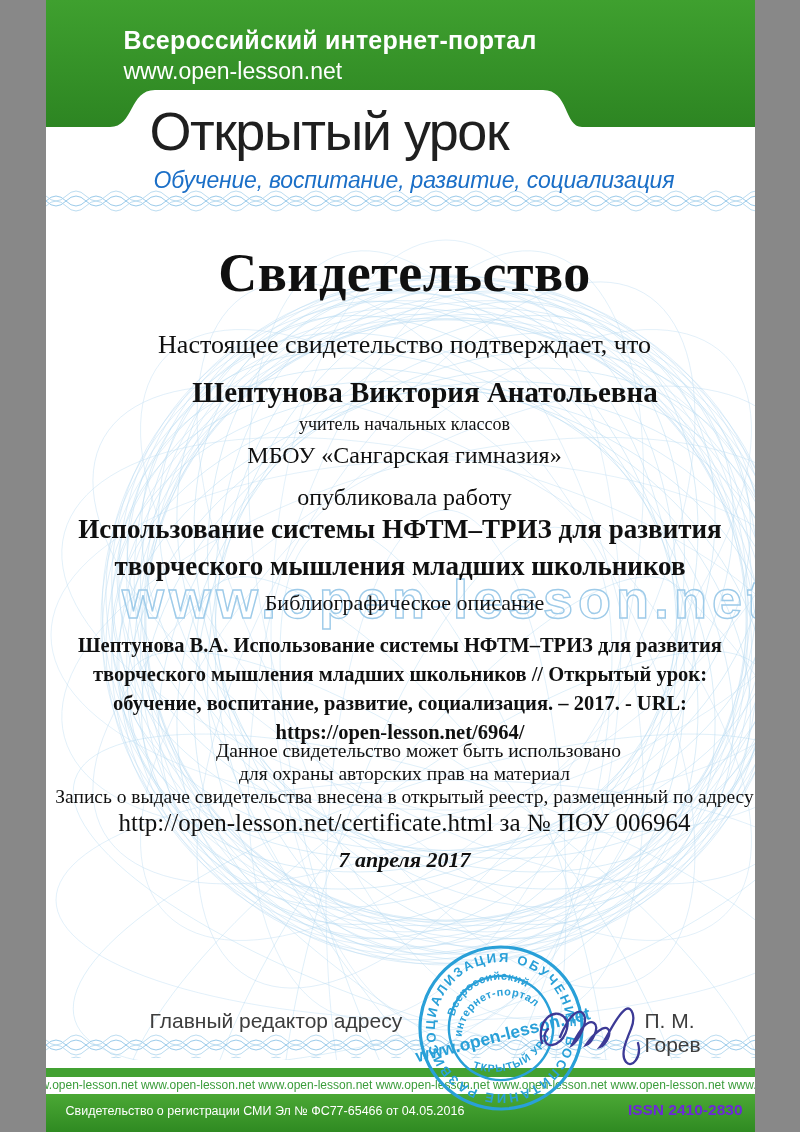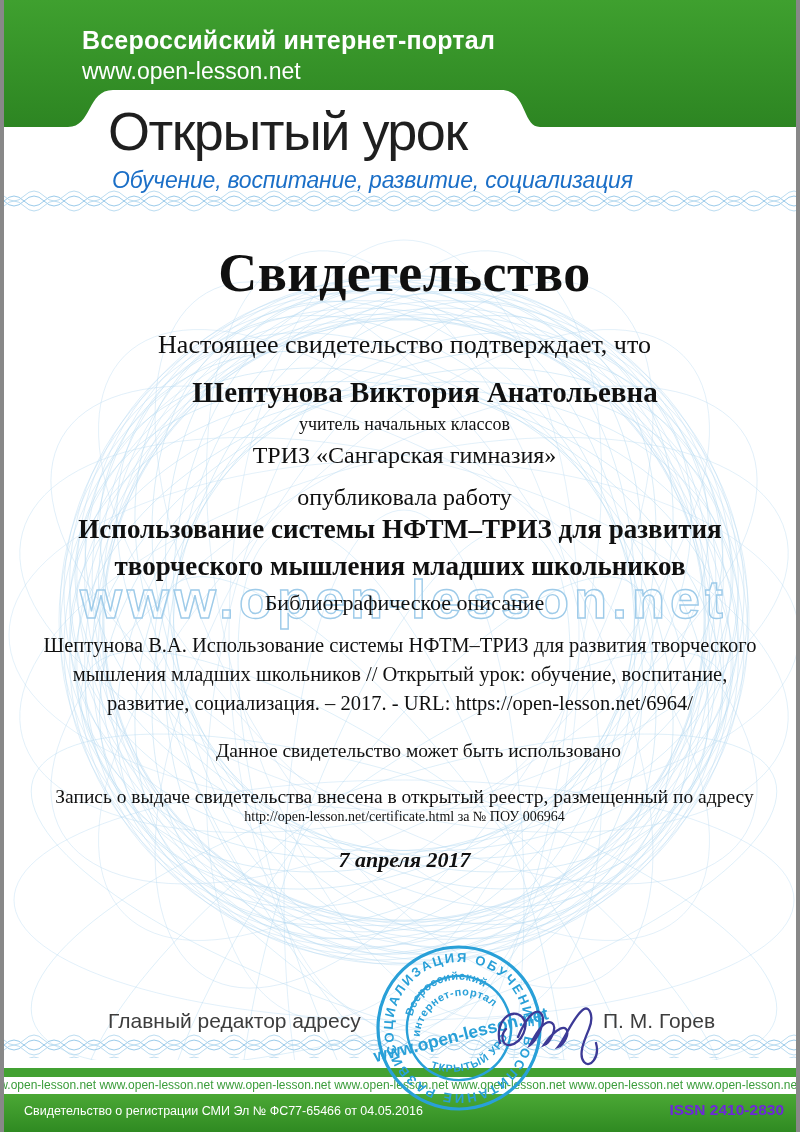--- a/index.html
+++ b/index.html
@@ -1,18 +1,18 @@
 <!DOCTYPE html>
 <html><head>
 <meta charset="utf-8">
 <style>
   * { margin:0; padding:0; box-sizing:border-box; }
   html,body { background:#888; }
   .page {
-    position:relative; width:792px; height:1132px; margin:0 auto;
+    position:relative; width:709px; height:1132px; margin:0 auto;
     background:#ffffff; overflow:hidden;
     font-family:"Liberation Serif", serif;
   }
   
   .header-svg { position:absolute; top:0; left:0; z-index:3; }
   .hdr-text { position:absolute; z-index:4; color:#ffffff; font-family:"Liberation Sans", sans-serif; }
   .portal-label { top:26px; left:78px; font-size:25px; font-weight:bold; letter-spacing:.2px; }
   .portal-url   { top:58px; left:78px; font-size:23px; }
   .site-title {
     position:absolute; z-index:4; top:100px; left:104px;
@@ -33,26 +33,26 @@
   .ct { position:absolute; left:0; right:0; text-align:center; color:#101010; z-index:5;padding-left:9px; }
   .cert-title   { top:242px; font-size:54px; font-weight:bold; letter-spacing:.5px; }
   .confirm-line { top:330px; font-size:26px; }
   .recipient    { top:376px; font-size:29px; font-weight:bold;margin-left:41px; }
   .rec-pos      { top:414px; font-size:18px; }
   .rec-school   { top:442px; font-size:24px; }
   .action-line  { top:484px; font-size:24px; }
   .work-title   { top:511px; font-size:27px; font-weight:bold; line-height:1.37;
                   padding:0 30px; }
   .biblio-label { top:590px; font-size:22px; }
-  .biblio-text  { top:631px; font-size:20.5px; font-weight:normal; line-height:1.41;
+  .biblio-text  { top:631px; font-size:20.5px; font-weight:bold; line-height:1.41;
                   padding:0 28px; }
   .usage-1    { top:740px; font-size:19.5px;margin-left:28px; }
   .usage-2    { top:763px; font-size:19.5px; }
   .registry-1 { top:786px; font-size:19.5px; }
-  .registry-2 { top:809px; font-size:14px; }
+  .registry-2 { top:809px; font-size:25px; }
   .issue-date { top:847px; font-size:22px; font-style:italic; font-weight:bold; }
   
   .editor-label, .editor-name {
     position:absolute; z-index:5; font-family:"Liberation Sans", sans-serif;
     font-size:21px; color:#3d3d3d;
   }
   .editor-label { top:1009px; left:104px; }
   .editor-name  { top:1009px; left:599px; }
   .stamp-wrap { position:absolute; top:918px; left:345px; width:220px; height:220px;
                 z-index:6; transform:rotate(-22deg); }
@@ -169,26 +169,27 @@
     <text x="400" y="52" text-anchor="middle" font-family="Liberation Sans, sans-serif" font-size="54" font-weight="bold" letter-spacing="5" fill="none" stroke="#9ecbe9" stroke-width="1.4">www.open-lesson.net</text>
   </svg>
   <svg class="band band-bottom" width="800" height="24">
     <rect x="0" y="0" width="800" height="24" fill="url(#wavep)"></rect>
   </svg>
 
   <div class="ct cert-title">Свидетельство</div>
   <div class="ct confirm-line">Настоящее свидетельство подтверждает, что</div>
   <div class="ct recipient">Шептунова Виктория Анатольевна</div>
   <div class="ct rec-pos">учитель начальных классов</div>
-  <div class="ct rec-school">ТРИЗ «Сангарская гимназия»</div>
+  <div class="ct rec-school">МБОУ «Сангарская гимназия»</div>
   <div class="ct action-line">опубликовала работу</div>
   <div class="ct work-title">Использование системы НФТМ–ТРИЗ для развития творческого мышления младших школьников</div>
   <div class="ct biblio-label">Библиографическое описание</div>
   <div class="ct biblio-text">Шептунова В.А. Использование системы НФТМ–ТРИЗ для развития творческого мышления младших школьников // Открытый урок: обучение, воспитание, развитие, социализация. – 2017. - URL: https://open-lesson.net/6964/</div>
   <div class="ct usage-1">Данное свидетельство может быть использовано</div>
+  <div class="ct usage-2">для охраны авторских прав на материал</div>
   <div class="ct registry-1">Запись о выдаче свидетельства внесена в открытый реестр, размещенный по адресу</div>
   <div class="ct registry-2">http://open-lesson.net/certificate.html за № ПОУ 006964</div>
   <div class="ct issue-date">7 апреля 2017</div>
 
   <div class="editor-label">Главный редактор адресу</div>
   <div class="editor-name">П. М. Горев</div>
 
   <div class="stamp-wrap">
     <svg width="220" height="220" viewBox="-110 -110 220 220">
       <defs>

